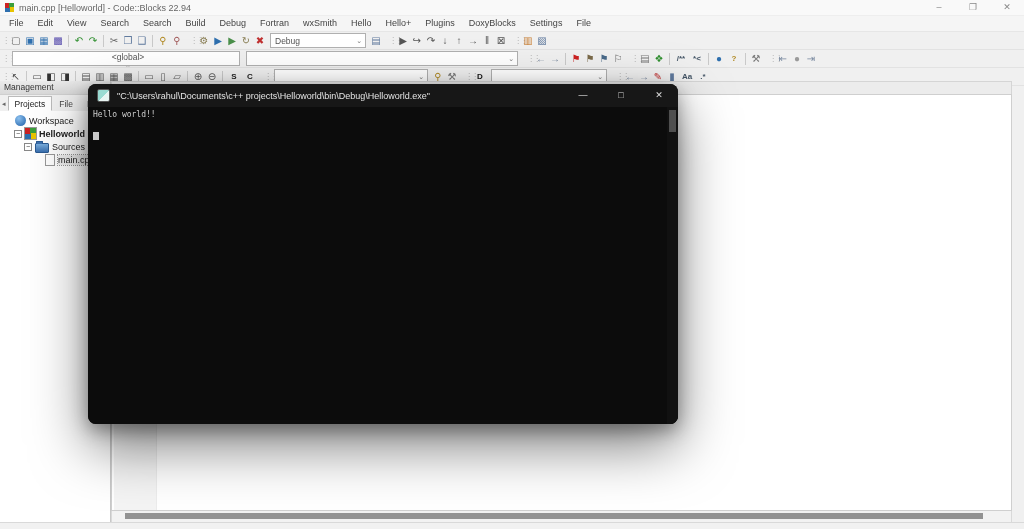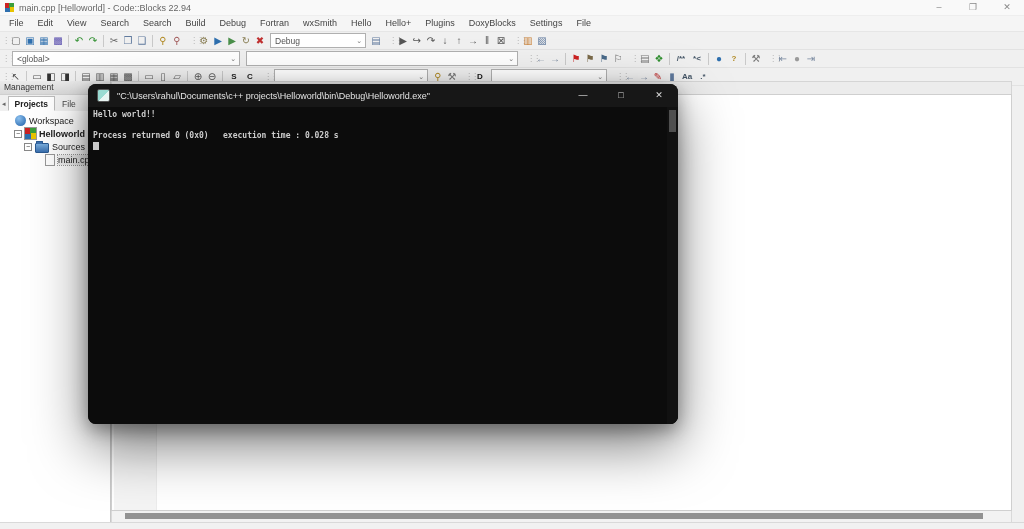--- a/index.html
+++ b/index.html
@@ -29,21 +29,21 @@
   .combo-a{font-size:7px;color:#777;padding:0 3px;}
 
   
   .workarea{position:absolute;top:81px;left:0;right:0;bottom:6px;display:flex;}
   .mgmt{width:110px;background:#fff;border-right:1px solid #c8c8c8;display:flex;flex-direction:column;}
   .mgmt-header{height:13px;background:linear-gradient(#ebebeb,#d9d9d9);border-bottom:1px solid #cfcfcf;
     font-size:8.5px;color:#333;padding-left:4px;line-height:13px;}
   .mgmt-tabs{height:16px;background:#f0f0f0;display:flex;align-items:flex-end;overflow:hidden;white-space:nowrap;}
   .tab-scroll{font-size:7px;color:#666;padding:0 2px 3px 2px;}
   .tab{font-size:8.5px;color:#444;padding:2px 6px 1px 6px;border:1px solid transparent;}
-  .tab.active{background:#fff;border-color:#bbb;border-bottom-color:#fff;color:#222;font-weight:bold;}
+  .tab.active{background:#fff;border-color:#bbb;border-bottom-color:#fff;color:#222;}
   .tree{flex:1;background:#fff;padding-top:3px;overflow:hidden;}
   .trow{display:flex;align-items:center;height:13px;font-size:9px;color:#222;white-space:nowrap;}
   .trow .lbl{margin-left:3px;}
   .trow .lbl.b{font-weight:bold;}
   .trow .lbl.sel{background:#f0f0f0;outline:1px dotted #999;}
   .expander{width:8px;height:8px;box-sizing:border-box;border:1px solid #888;background:#fff;
     font-size:7px;line-height:6px;text-align:center;color:#333;margin-right:3px;flex:none;}
   .expander.ph{border:none;background:transparent;}
   .i-ws{width:11px;height:11px;border-radius:50%;flex:none;
     background:radial-gradient(circle at 35% 30%,#8cc0ee,#1d5fa8);}
@@ -68,21 +68,21 @@
     border-radius:8px;overflow:hidden;background:#0c0c0c;
     box-shadow:0 22px 55px rgba(0,0,0,.5),0 6px 18px rgba(0,0,0,.35);}
   .con-titlebar{height:23px;background:#171717;display:flex;align-items:center;}
   .con-icon{width:11px;height:11px;margin:0 7px 0 9px;flex:none;border-radius:2px;
     background:linear-gradient(135deg,#9adbd2 0 50%,#e8f4f2 50% 100%);border:1px solid #555;}
   .con-title{font-size:9px;color:#e4e4e4;white-space:nowrap;overflow:hidden;flex:1;}
   .con-controls{display:flex;height:100%;}
   .con-btn{width:38px;text-align:center;line-height:23px;font-size:9px;color:#ddd;}
   .con-body{position:relative;height:317px;background:#0c0c0c;padding:3px 0 0 5px;box-sizing:border-box;
     font-family:"DejaVu Sans Mono","Liberation Mono",monospace;font-size:8px;line-height:10.3px;color:#cccccc;}
-  .con-line{white-space:pre;height:10.3px;font-weight:bold;}
+  .con-line{white-space:pre;height:10.3px;}
   .con-cursor{display:inline-block;width:6px;height:8px;background:#c8c8c8;margin-top:1px;}
   .con-vscroll{position:absolute;top:0;right:0;width:11px;bottom:0;background:#111;}
   .con-vthumb{position:absolute;top:3px;right:2px;width:7px;height:22px;background:#4f4f4f;}
 </style>
 </head>
 <body>
 
 <div class="app">
 
   <div class="titlebar">
@@ -157,21 +157,21 @@
       </div>
       <div class="tb">
         <span class="grip">⋮⋮</span>
         <span class="tbicon" style="color: rgb(199, 123, 46);">▥</span>
         <span class="tbicon" style="color: rgb(96, 122, 158);">▧</span>
       </div>
     </div>
   <div class="toolbar-row">
       <div class="tb">
         <span class="grip">⋮⋮</span>
-        <div class="combo" style="width: 222px;">
+        <div class="combo" style="width: 222px; flex-direction: column;">
           <span class="combo-v">&lt;global&gt;</span>
           <span class="combo-a">⌄</span>
         </div>
         <div class="combo" style="width: 266px;">
           <span class="combo-v"></span>
           <span class="combo-a">⌄</span>
         </div>
       </div>
       <div class="tb">
         <span class="grip">⋮⋮</span>
@@ -306,21 +306,20 @@
       <span class="con-title">"C:\Users\rahul\Documents\c++ projects\Helloworld\bin\Debug\Helloworld.exe"</span>
       <span class="con-controls">
         <span class="con-btn">—</span>
         <span class="con-btn">□</span>
         <span class="con-btn">✕</span>
       </span>
     </div>
     <div class="con-body">
       <div class="con-line">Hello world!!</div>
         <div class="con-line"></div>
-        <div class="con-line">Process returned 0 (0x0)   execution time : 0.028 s</div>
         <div class="con-line"><span class="con-cursor"></span></div>
         <div class="con-vscroll">
         <div class="con-vthumb"></div>
       </div>
     </div>
   </div>
 
 </div>
 
 </body></html>

